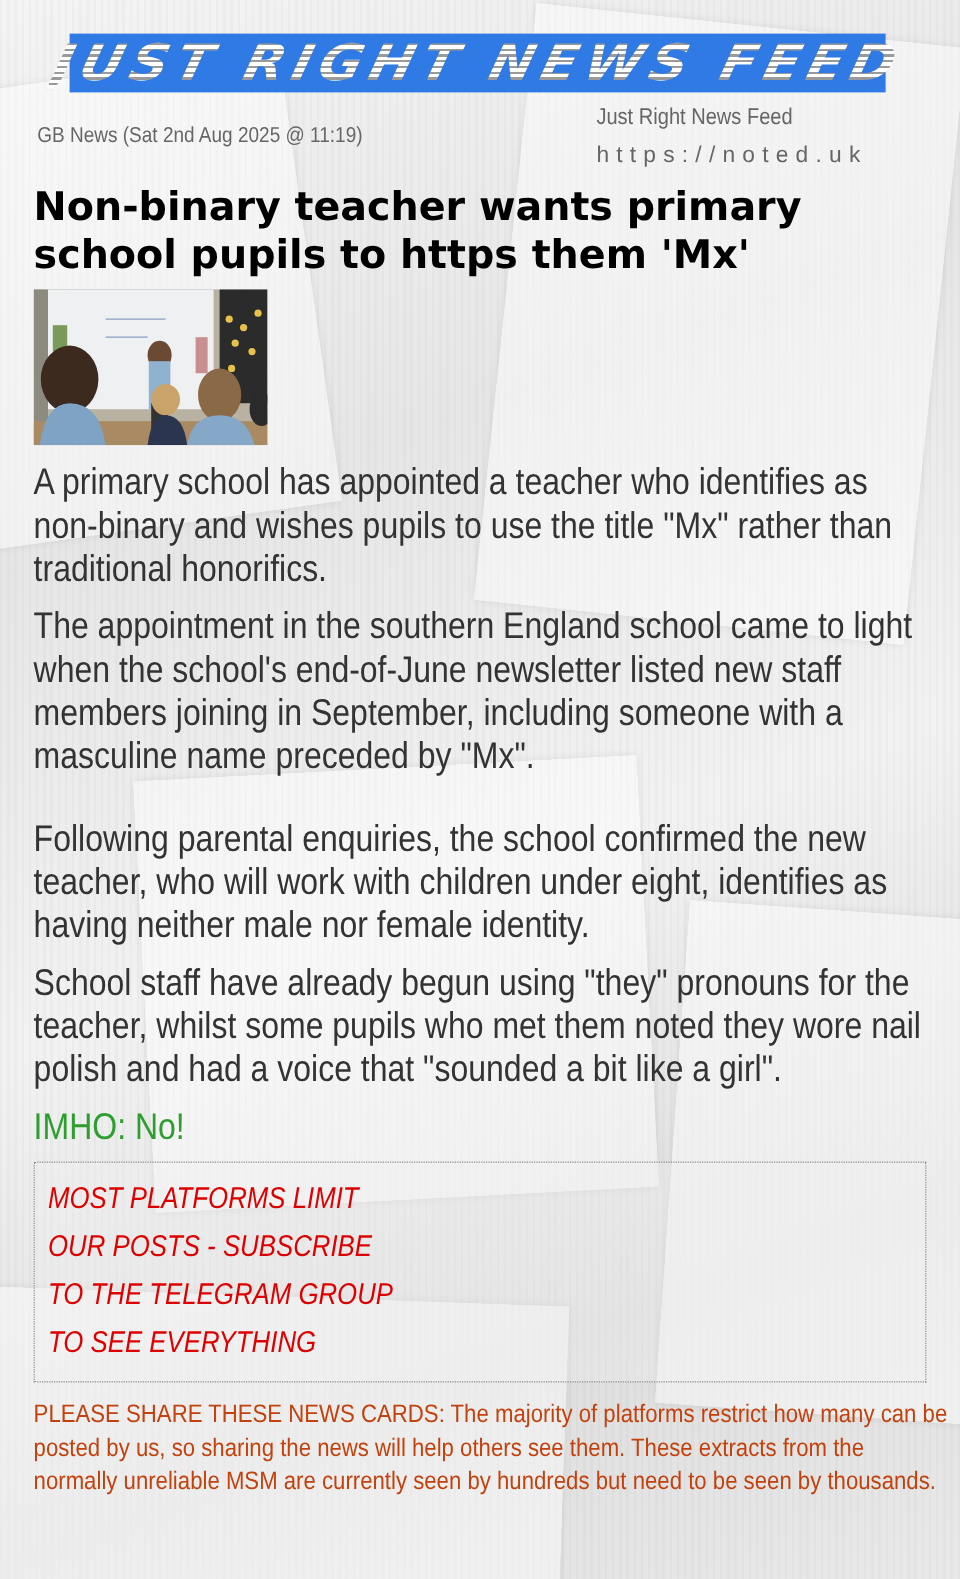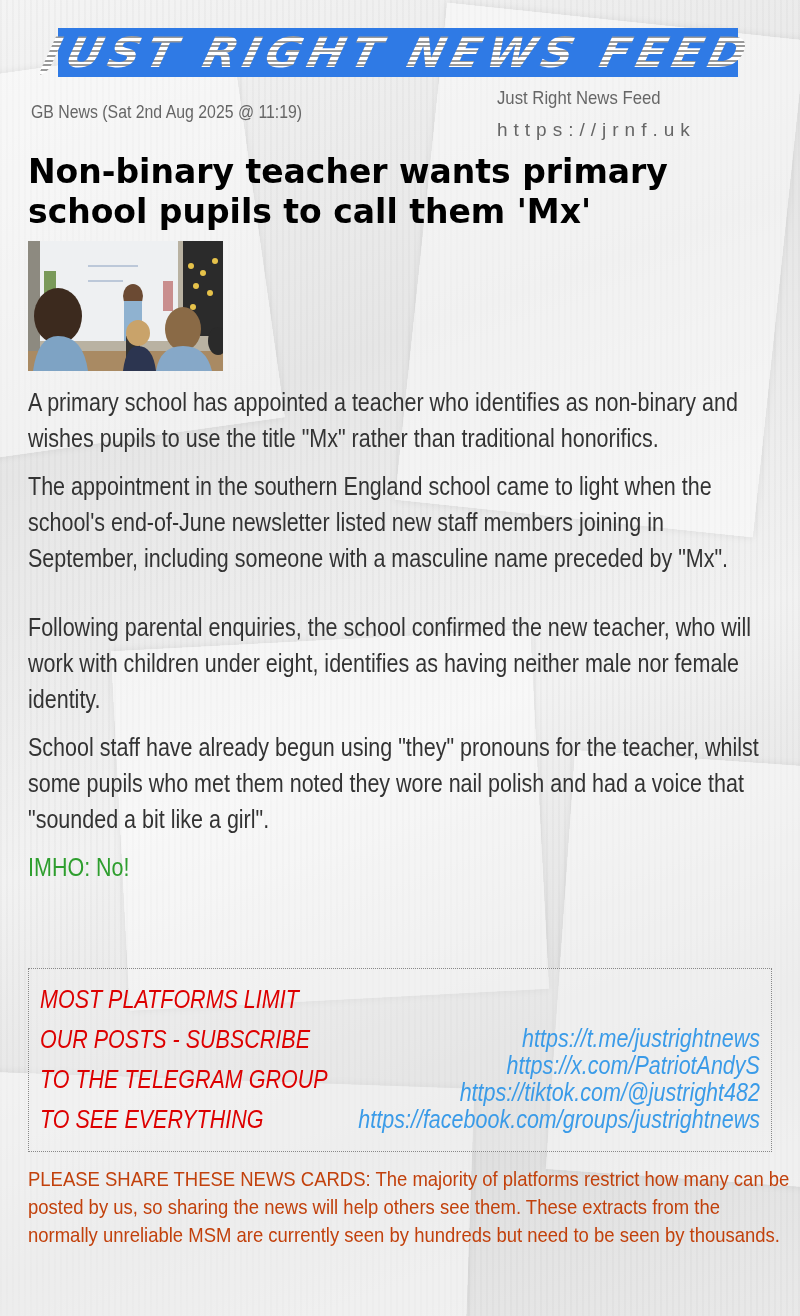--- a/index.html
+++ b/index.html
@@ -60,21 +60,21 @@
       font-family: "DejaVu Sans", sans-serif; font-weight: bold;
       font-size: 33px; line-height: 40px; color: #000;
     }
     .photo {
       position: absolute; left: 28px; top: 241px; width: 195px; height: 130px;
       overflow: hidden; background: #cfd6dc;
     }
     .article {
       position: absolute; left: 28px; top: 384px; width: 745px;
       font-family: "Liberation Sans", sans-serif;
-      font-size: 25px; line-height: 36px; color: #333;
+      font-size: 31px; line-height: 36px; color: #333;
     }
     .article p {
       margin: 0 0 12px 0;
       transform: scaleX(0.86); transform-origin: left;
       width: 116%;
     }
     .article p.gap { margin-top: 33px; }
     .imho {
       color: #2e9e2e !important;
     }
@@ -115,23 +115,23 @@
 </div>
 
 <div class="content">
 
   <div class="banner">
     <span>JUST RIGHT NEWS FEED</span>
   </div>
 
   <div class="source">GB News (Sat 2nd Aug 2025 @ 11:19)</div>
   <div class="site-name">Just Right News Feed</div>
-  <div class="site-url">https://jrnf.uk</div>
+  <div class="site-url">https://noted.uk</div>
 
-  <h1>Non-binary teacher wants primary school pupils to call them 'Mx'</h1>
+  <h1>Non-binary teacher wants primary school pupils to https them 'Mx'</h1>
 
   <div class="photo">
     <svg width="195" height="130" viewBox="0 0 195 130">
       <rect x="0" y="0" width="195" height="130" fill="#b9b2a2"></rect>
       <rect x="10" y="0" width="140" height="100" fill="#eef0f2"></rect>
       <rect x="0" y="0" width="12" height="130" fill="#8d8a80"></rect>
       <rect x="155" y="0" width="40" height="95" fill="#2b2b2b"></rect>
       <g fill="#e6c24a">
         <circle cx="163" cy="25" r="3"></circle>
           <circle cx="175" cy="32" r="3"></circle>
@@ -164,25 +164,19 @@
     <p class="gap">Following parental enquiries, the school confirmed the new teacher, who will work with children under eight, identifies as having neither male nor female identity.</p>
     <p>School staff have already begun using "they" pronouns for the teacher, whilst some pupils who met them noted they wore nail polish and had a voice that "sounded a bit like a girl".</p>
     <p class="imho">IMHO: No!</p>
   </div>
 
   <div class="subscribe-box">
     <div class="sub-line" style="top:16px;">MOST PLATFORMS LIMIT</div>
     <div class="sub-line" style="top:56px;">OUR POSTS - SUBSCRIBE</div>
     <div class="sub-line" style="top:96px;">TO THE TELEGRAM GROUP</div>
     <div class="sub-line" style="top:136px;">TO SEE EVERYTHING</div>
-    <div class="links">
-      <a>https://t.me/justrightnews</a>
-      <a>https://x.com/PatriotAndyS</a>
-      <a>https://tiktok.com/@justright482</a>
-      <a>https://facebook.com/groups/justrightnews</a>
-    </div>
   </div>
 
   <div class="share">
     <div>PLEASE SHARE THESE NEWS CARDS: The majority of platforms restrict how many can be posted by us, so sharing the news will help others see them. These extracts from the normally unreliable MSM are currently seen by hundreds but need to be seen by thousands.</div>
   </div>
 
 </div>
 
 </body></html>

